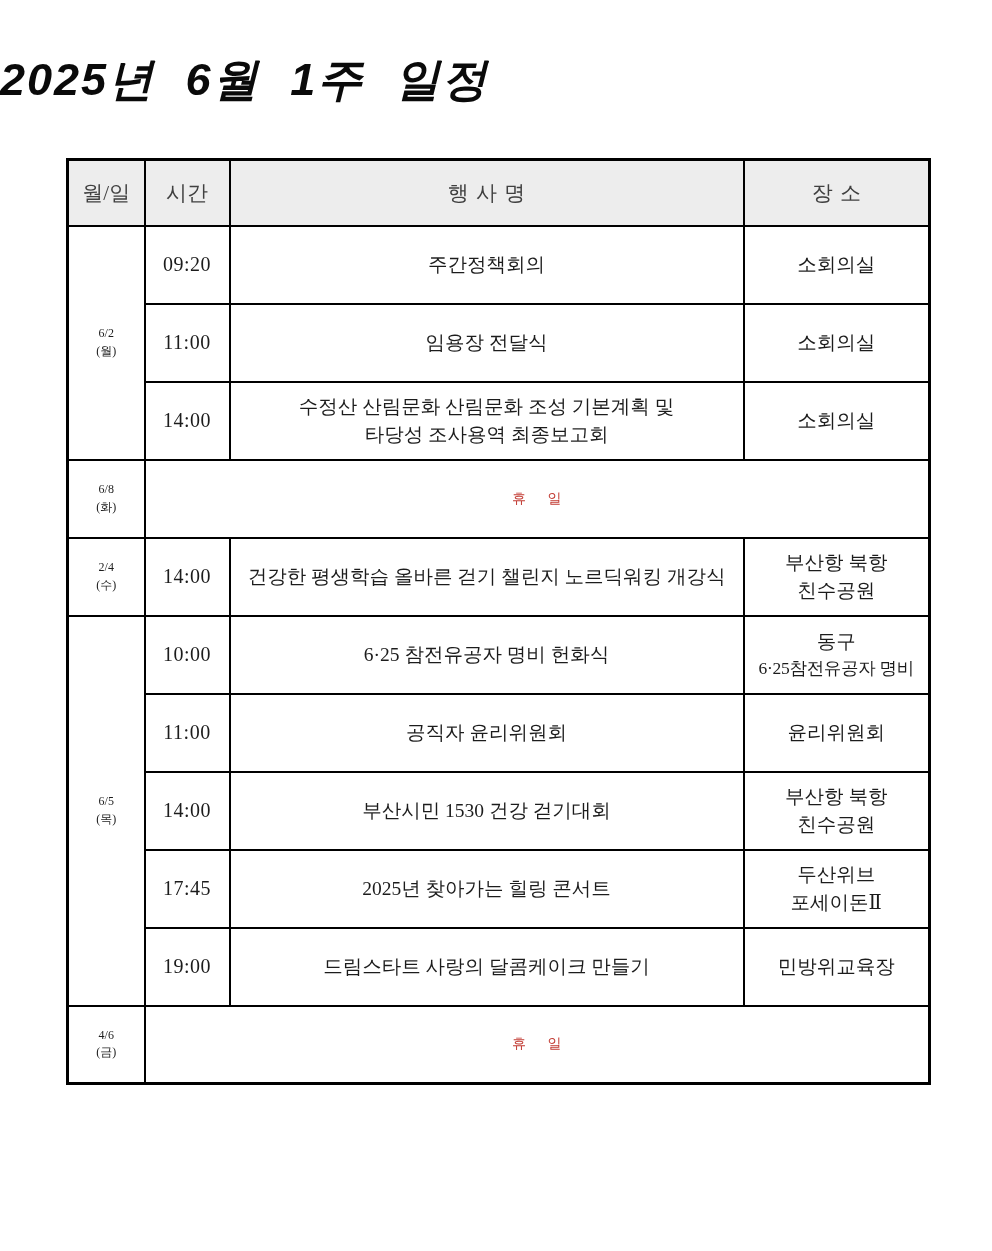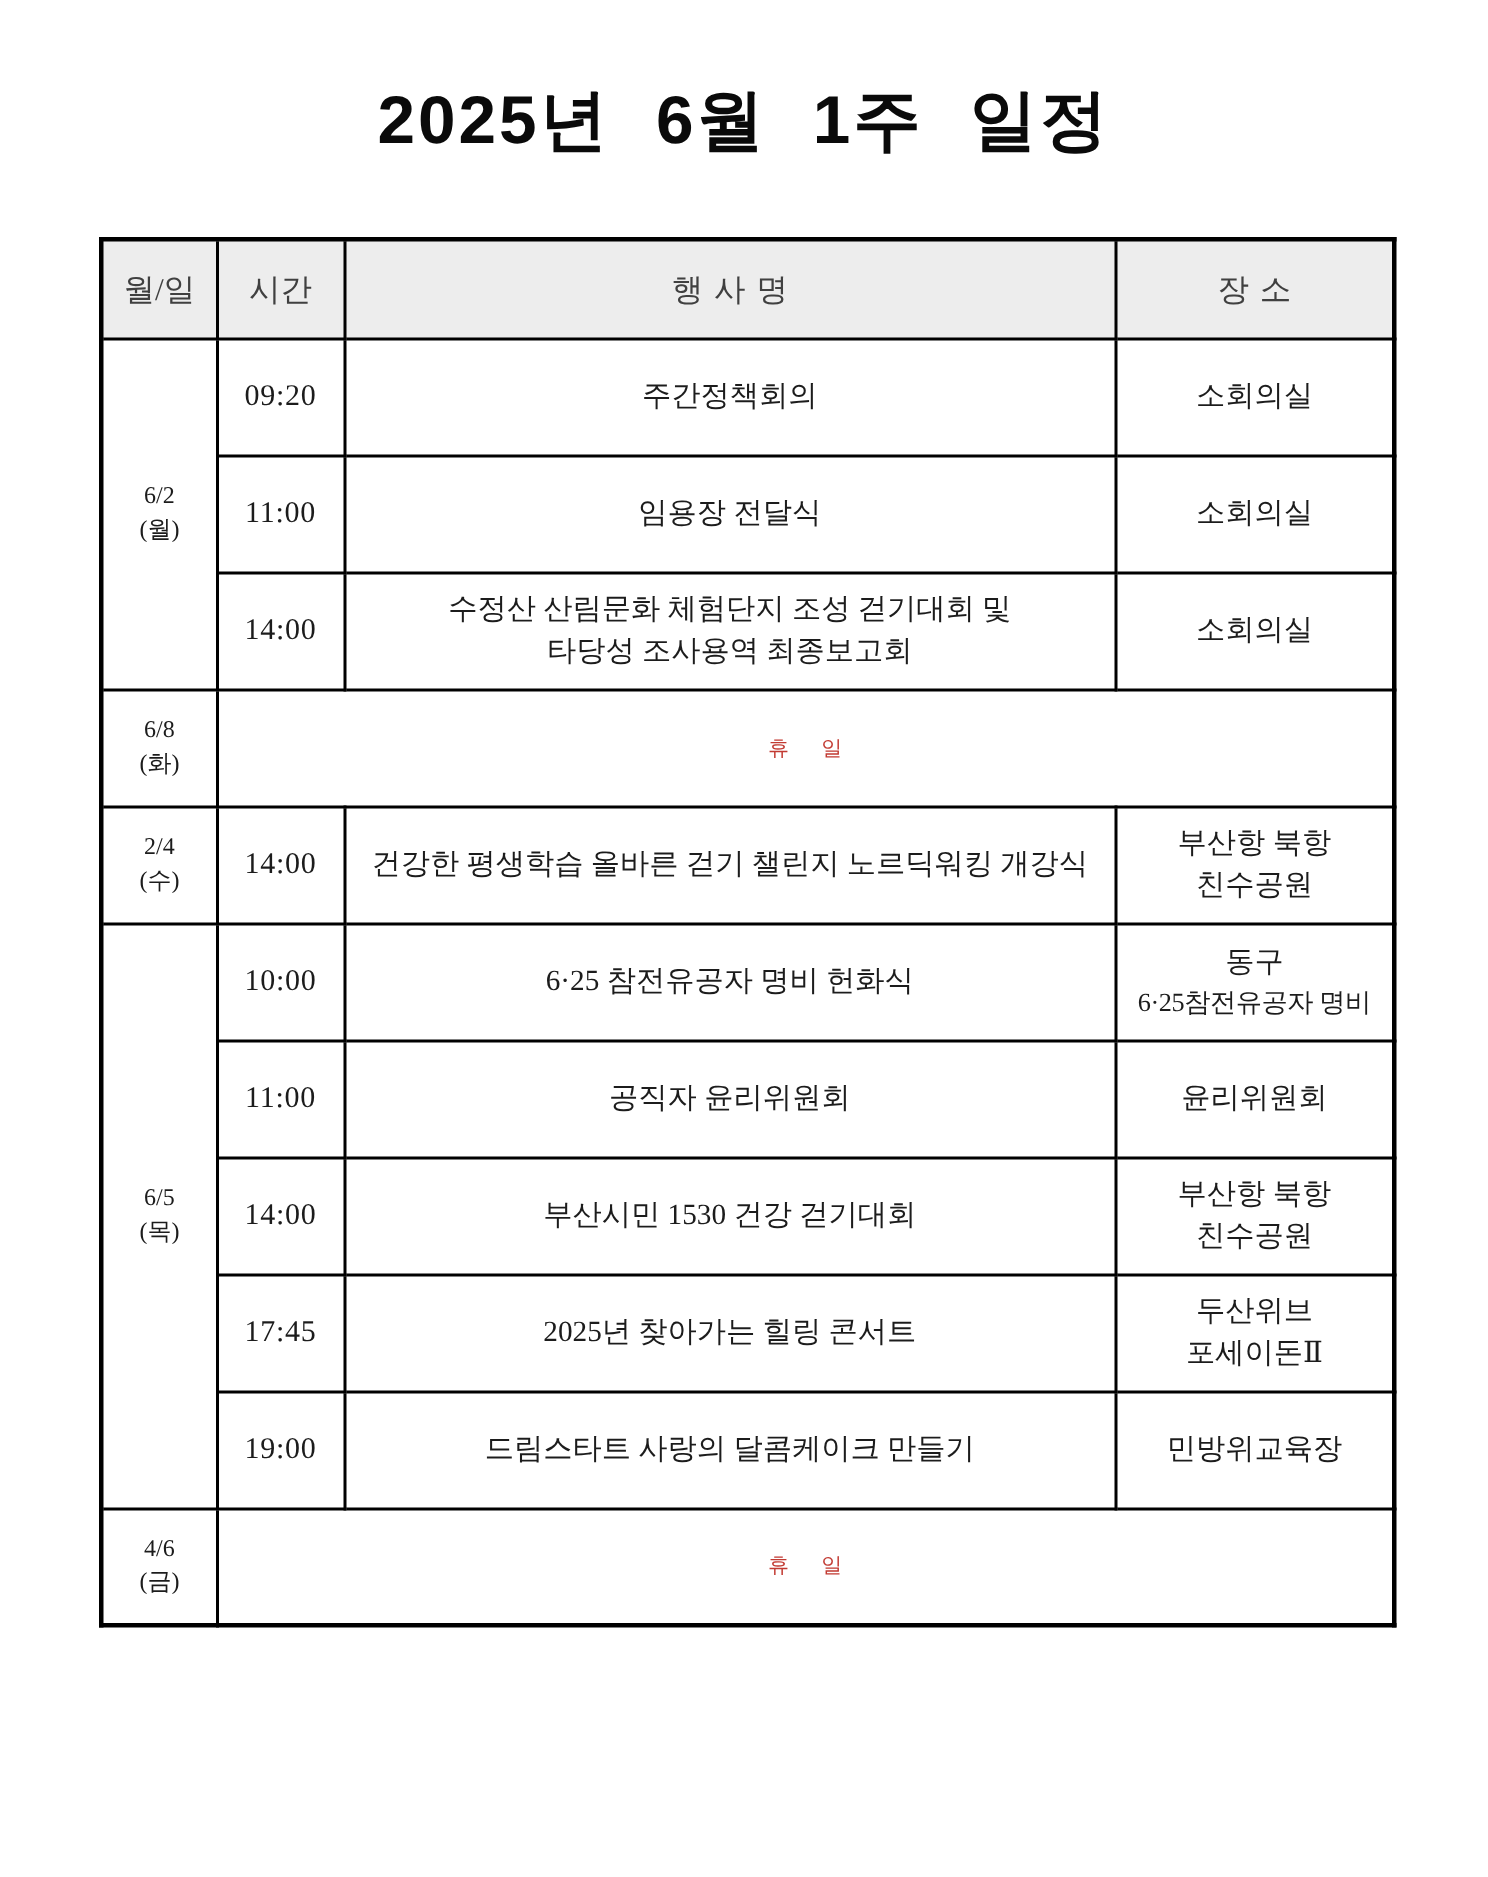--- a/index.html
+++ b/index.html
@@ -18,27 +18,28 @@
   }
   body {
     position: relative;
     font-family: "Liberation Serif", "DejaVu Serif", serif;
     color: var(--text);
   }
   .page-title {
     position: absolute;
     top: 50px; left: 0;
     width: 100%;
-    text-align: center;
+    text-align: left;
     font-family: "Liberation Sans", "DejaVu Sans", sans-serif;
     font-weight: 900;
     font-size: 45px;
     letter-spacing: 2px;
     word-spacing: 16px;
     color: var(--title);
+    font-style: italic;
   }
   .schedule-wrap {
     position: absolute;
     left: 66px; top: 158px;
   }
   table.schedule {
     border-collapse: collapse;
     table-layout: fixed;
     width: 862px;
     border: 3px solid var(--border);
@@ -54,21 +55,21 @@
   }
   .schedule thead tr { height: 66px; }
   .schedule tbody tr { height: 78px; }
   .schedule thead th {
     background: var(--header-bg);
     font-size: 21px;
     word-spacing: 2px;
     color: #404040;
   }
   .t-line { display: block; line-height: 1.42; white-space: nowrap; }
-  td.day-cell { font-size: 16px; }
+  td.day-cell { font-size: 12px; }
   td.time-cell { letter-spacing: 0.5px; font-size: 20px; }
   td.event-cell { font-size: 19.5px; }
   td.place-cell { font-size: 19.5px; margin-top: 20px; }
   td.place-cell .small { font-size: 17.5px; letter-spacing: -0.3px; }
   td.holiday-cell {
     color: var(--holiday-red);
     font-size: 14px;
     word-spacing: 18px;
   }
 </style>
@@ -113,21 +114,21 @@
         <td class="event-cell">
           <span class="t-line">임용장 전달식</span>
         </td>
         <td class="place-cell">
           <span class="t-line">소회의실</span>
         </td>
       </tr>
       <tr>
         <td class="time-cell">14:00</td>
         <td class="event-cell">
-          <span class="t-line">수정산 산림문화 체험단지 조성 걷기대회 및</span>
+          <span class="t-line">수정산 산림문화 산림문화 조성 기본계획 및</span>
           <span class="t-line">타당성 조사용역 최종보고회</span>
         </td>
         <td class="place-cell">
           <span class="t-line">소회의실</span>
         </td>
       </tr>
 
       <tr>
         <td class="day-cell">
           <span class="t-line">6/8</span>

